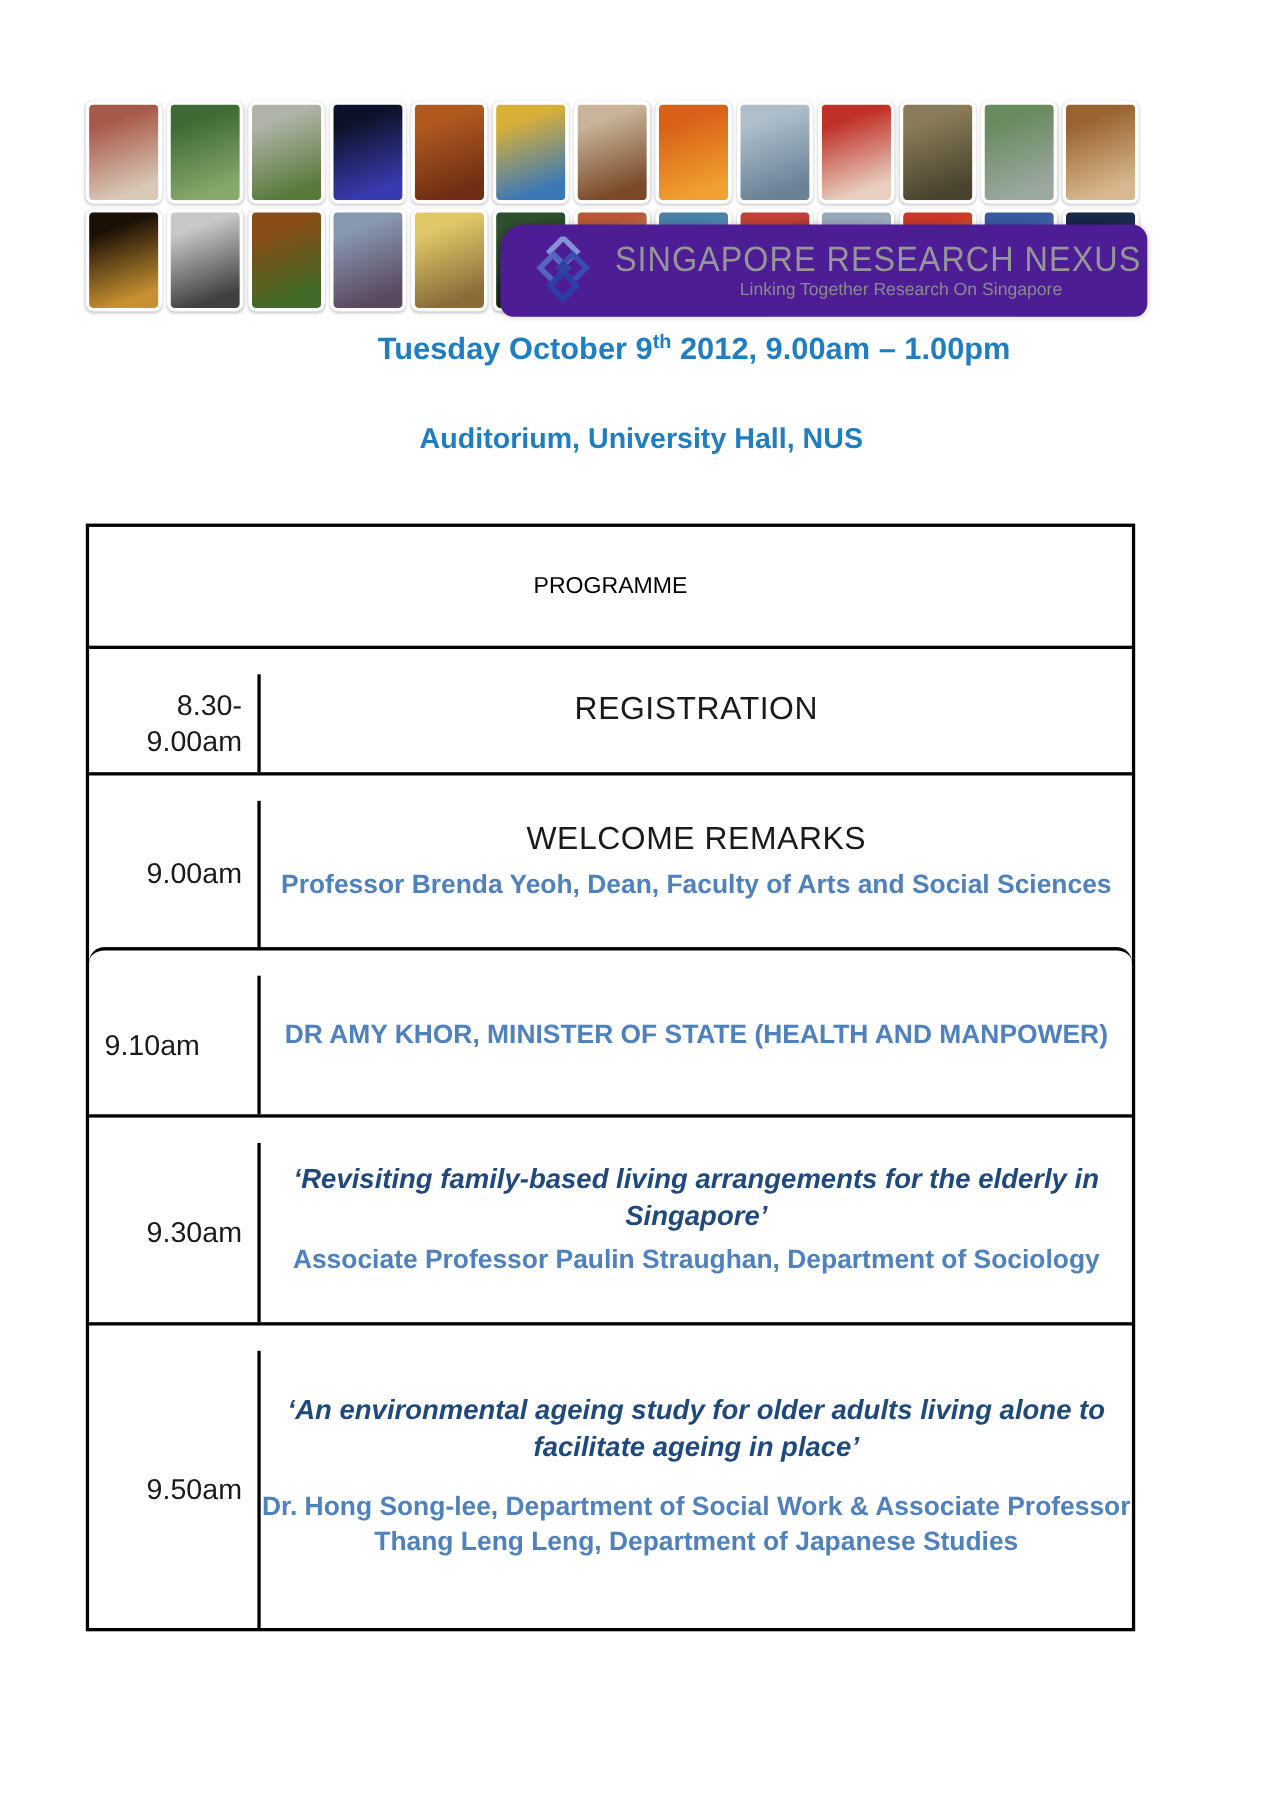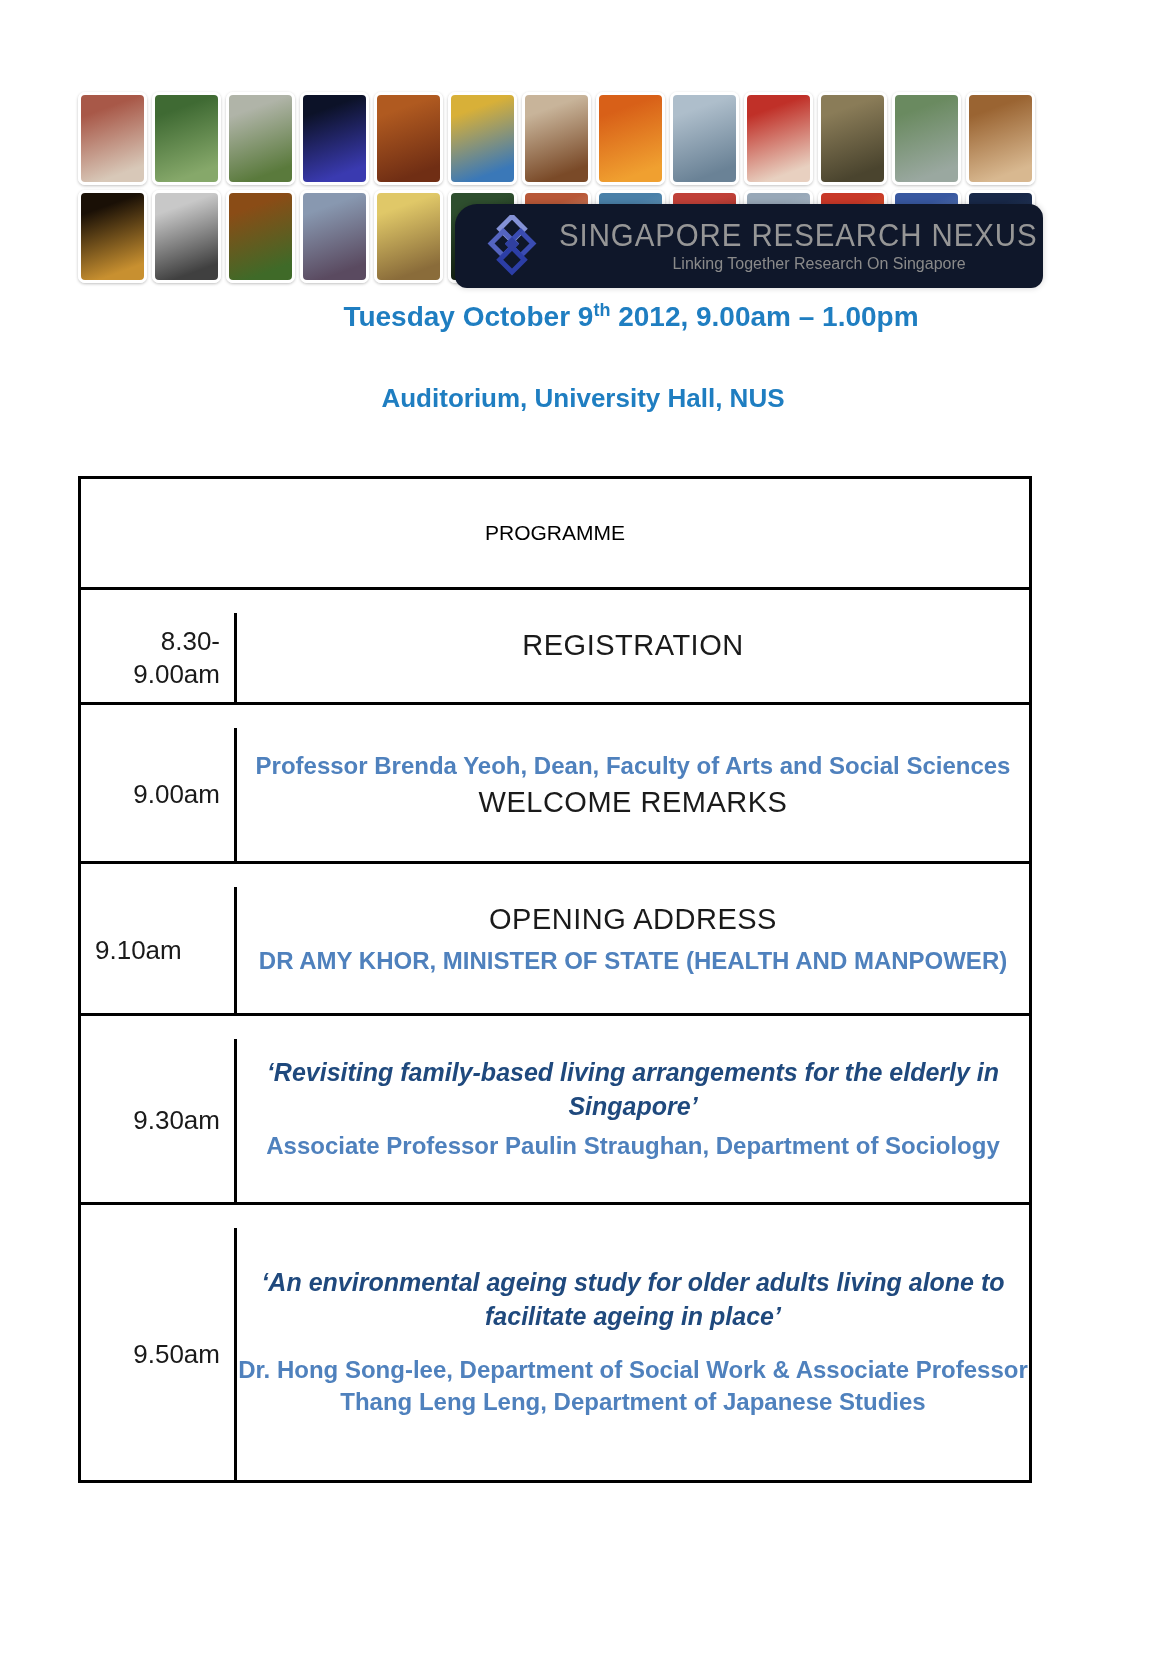--- a/index.html
+++ b/index.html
@@ -11,21 +11,21 @@
   
   .banner{position:absolute;left:78px;top:92px;width:957px;height:191px;}
   .collage-row{display:flex;gap:5px;height:93px;margin-bottom:5px;}
   .tile{
     flex:1;border-radius:7px;border:3px solid #ffffff;
     box-shadow:0 1px 3px rgba(0,0,0,.25);
   }
 
   .logo-panel{
     position:absolute;left:377px;top:112px;width:588px;height:84px;
-    background:#0f172a;border-radius:22px 14px 12px 12px;
+    background:#4c1d95;border-radius:22px 14px 12px 12px;
     box-shadow:0 0 6px rgba(0,0,0,.18);
     display:flex;align-items:center;padding-left:26px;box-sizing:border-box;
     z-index:5;
   }
   .logo-icon{width:62px;height:62px;flex:0 0 auto;margin-right:16px;}
   .logo-text{display:flex;flex-direction:column;align-items:center;}
   .logo-title{
     font-size:32px;color:#969696;letter-spacing:1px;line-height:1;
     transform:scaleX(.92);transform-origin:left;white-space:nowrap;
   }
@@ -49,21 +49,21 @@
     position:absolute;left:78px;top:476px;width:954px;
     border:3px solid #000;box-sizing:border-box;background:#fff;
   }
   .pheader{
     height:108px;display:flex;align-items:center;justify-content:center;
     font-size:21px;font-weight:normal;color:#000;
   }
   .prow{display:flex;border-top:3px solid #000;}
   .prow:nth-child(1){height:112px;}
   .prow:nth-child(2){height:156px;}
-  .prow:nth-child(3){height:149px;}
+  .prow:nth-child(3){height:149px;border-radius:14px;}
   .prow:nth-child(4){height:186px;}
   .prow:nth-child(5){height:275px;}
   .time-cell{
     width:156px;flex:0 0 auto;border-right:3px solid #000;box-sizing:border-box;
     display:flex;flex-direction:column;justify-content:center;
     font-size:26px;color:#1a1a1a;white-space:pre-line;line-height:1.25;
     padding:0 14px;
     margin-top:23px;
   }
   .time-right{text-align:right;align-items:flex-end;}
@@ -139,28 +139,27 @@
       <div class="prow">
         <div class="time-cell time-right">8.30-
 9.00am</div>
         <div class="content-cell">
           <div class="line plain">REGISTRATION</div>
         </div>
       </div>
       <div class="prow">
         <div class="time-cell time-right">9.00am</div>
         <div class="content-cell">
+          <div class="line plain">WELCOME REMARKS</div>
           <div class="line speaker">Professor Brenda Yeoh, Dean, Faculty of Arts and Social Sciences</div>
-          <div class="line plain">WELCOME REMARKS</div>
         </div>
       </div>
       <div class="prow">
         <div class="time-cell time-left">9.10am</div>
         <div class="content-cell">
-          <div class="line plain">OPENING ADDRESS</div>
           <div class="line speaker">DR AMY KHOR, MINISTER OF STATE (HEALTH AND MANPOWER)</div>
         </div>
       </div>
       <div class="prow">
         <div class="time-cell time-right">9.30am</div>
         <div class="content-cell">
           <div class="line talk-title">‘Revisiting family-based living arrangements for the elderly in Singapore’</div>
           <div class="line speaker">Associate Professor Paulin Straughan, Department of Sociology</div>
         </div>
       </div>

